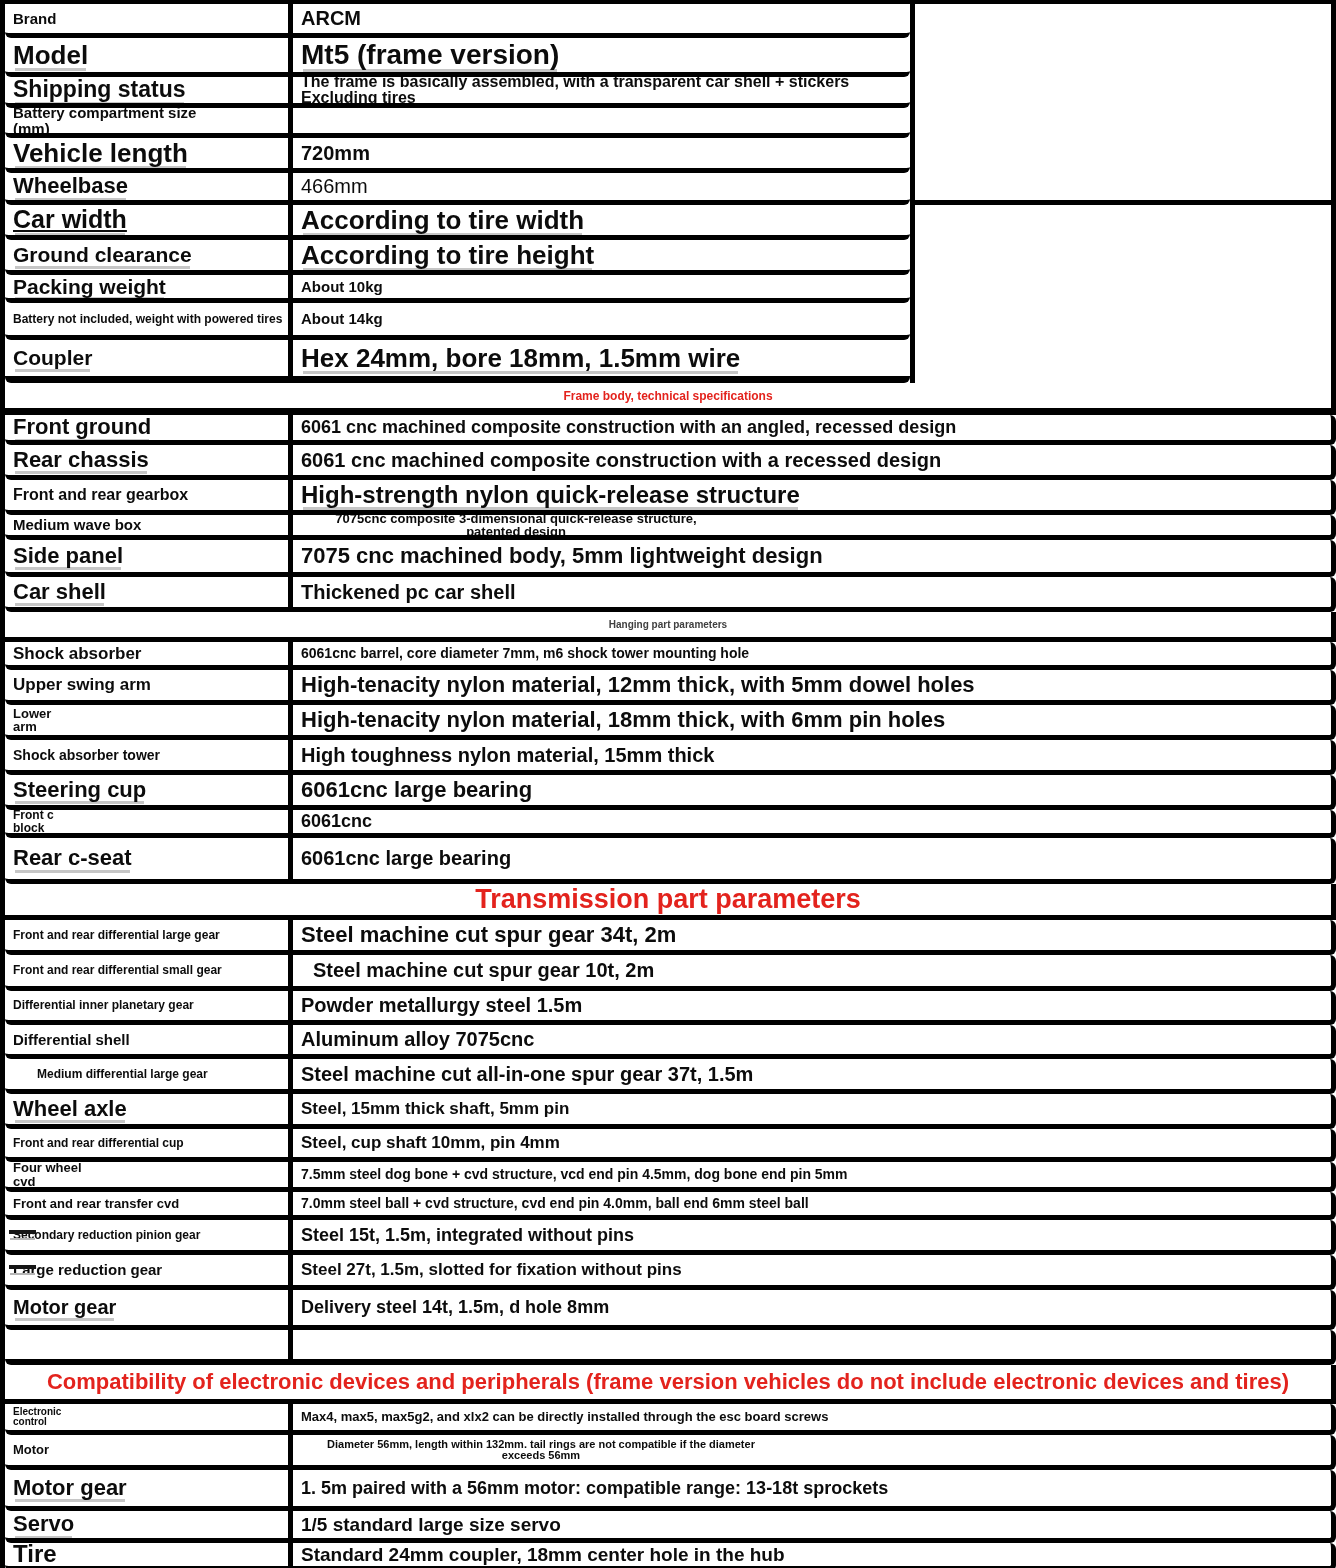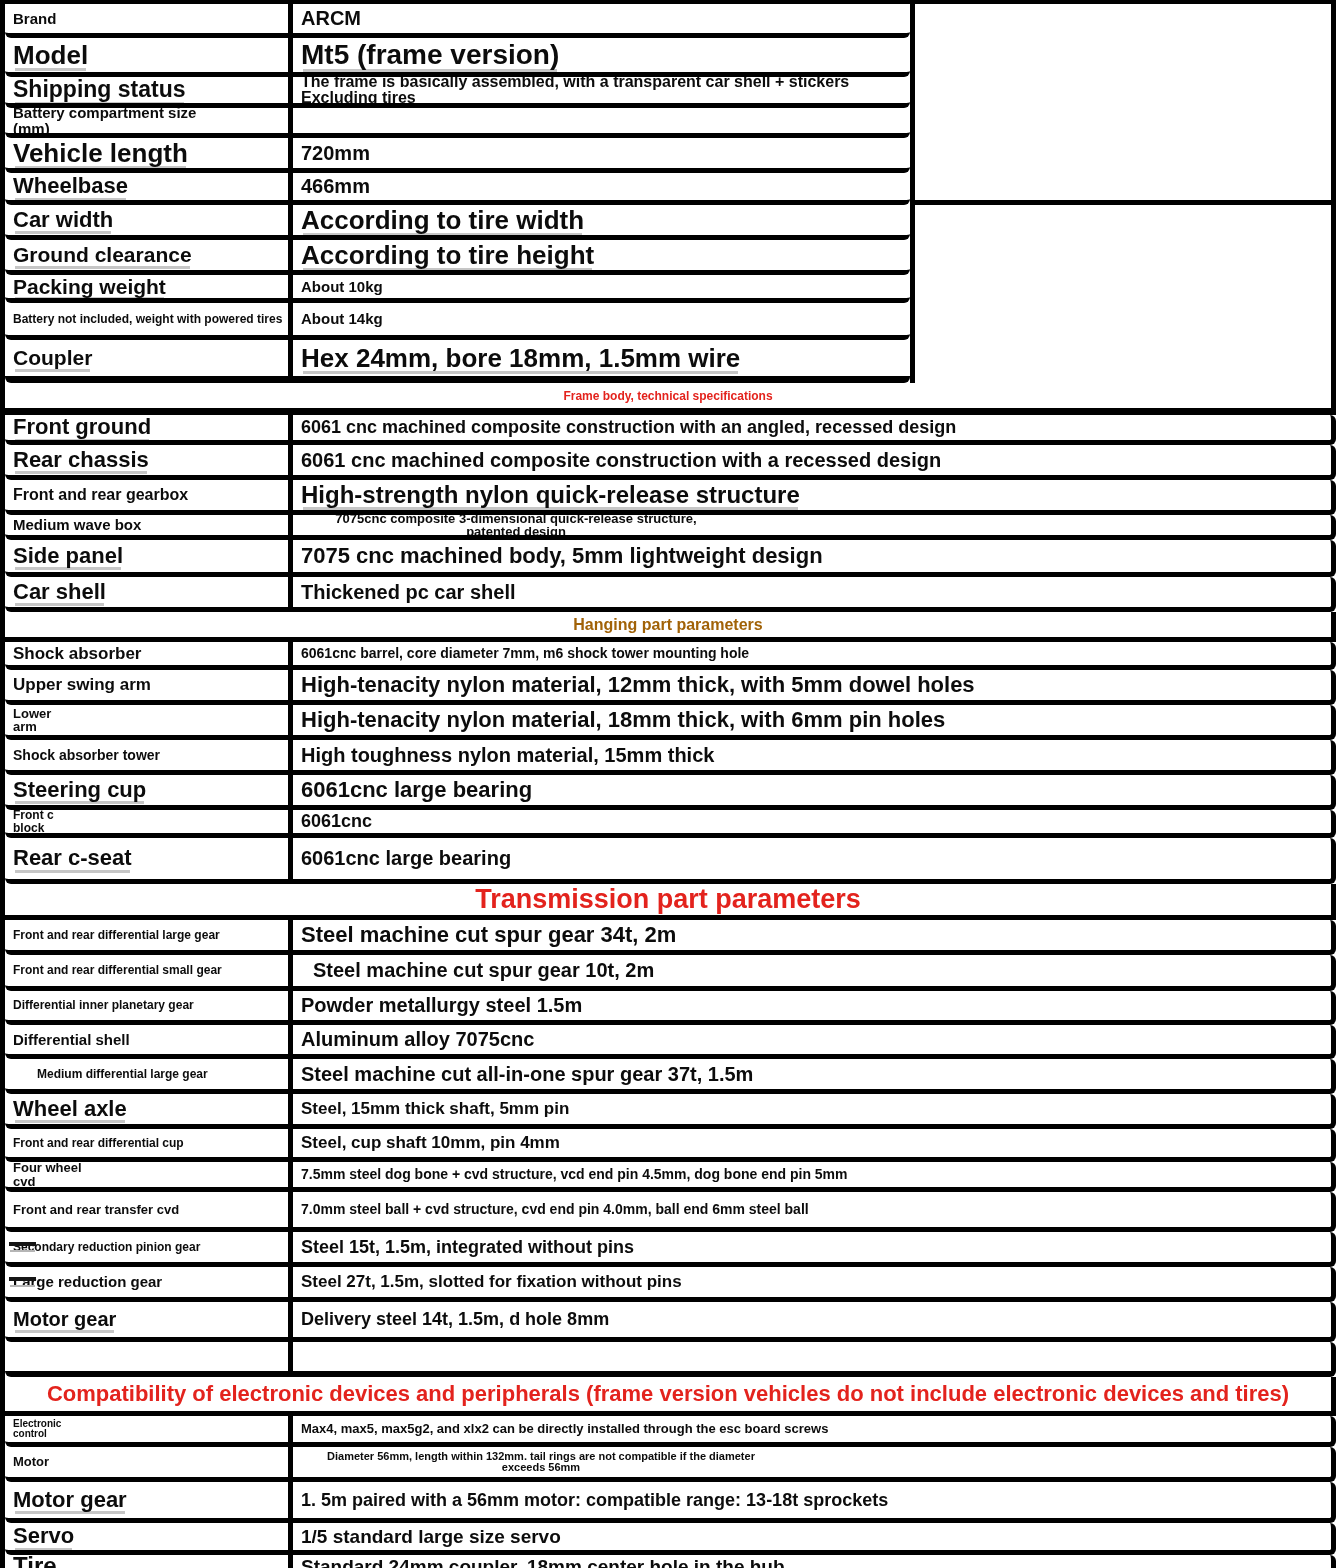--- a/index.html
+++ b/index.html
@@ -83,26 +83,26 @@
           </div>
           <div class="val">
             <span class="vt" style="font-size: 20px; font-weight: 600;">720mm</span>
           </div>
         </div>
         <div class="row" style="height: 32px;">
           <div class="lab">
             <span class="lt g" style="font-size: 22px;">Wheelbase</span>
           </div>
           <div class="val">
-            <span class="vt" style="font-size: 20px; font-weight: 700;">466mm</span>
+            <span class="vt" style="font-size: 20px; font-weight: 400;">466mm</span>
           </div>
         </div>
         <div class="row" style="height: 35px;">
           <div class="lab">
-            <span class="lt g" style="font-size: 22px;">Car width</span>
+            <span class="lt g" style="font-size: 25px; text-decoration: underline;">Car width</span>
           </div>
           <div class="val">
             <span class="vt g" style="font-size: 26px;">According to tire width</span>
           </div>
         </div>
         <div class="row" style="height: 35px;">
           <div class="lab">
             <span class="lt g" style="font-size: 21px;">Ground clearance</span>
           </div>
           <div class="val">
@@ -186,21 +186,21 @@
       </div>
       <div class="row section-row" style="height: 35px;">
         <div class="lab">
           <span class="lt g" style="font-size: 22px;">Car shell</span>
         </div>
         <div class="val">
           <span class="vt" style="font-size: 20px;">Thickened pc car shell</span>
         </div>
       </div>
       <div class="sec-header" style="height: 30px;">
-        <span class="sec-title" style="font-size: 16px; color: #a16207;">Hanging part parameters</span>
+        <span class="sec-title" style="font-size: 10px; color: #404040;">Hanging part parameters</span>
       </div>
       <div class="row section-row" style="height: 28px;">
         <div class="lab">
           <span class="lt" style="font-size: 17px;">Shock absorber</span>
         </div>
         <div class="val">
           <span class="vt" style="font-size: 14px;">6061cnc barrel, core diameter 7mm, m6 shock tower mounting hole</span>
         </div>
       </div>
       <div class="row section-row" style="height: 35px;">
@@ -314,21 +314,21 @@
       </div>
       <div class="row section-row" style="height: 30px;">
         <div class="lab">
           <span class="lt" style="font-size: 13px;">Four wheel
 cvd</span>
         </div>
         <div class="val">
           <span class="vt" style="font-size: 14px;">7.5mm steel dog bone + cvd structure, vcd end pin 4.5mm, dog bone end pin 5mm</span>
         </div>
       </div>
-      <div class="row section-row" style="height: 40px;">
+      <div class="row section-row" style="height: 28px;">
         <div class="lab">
           <span class="lt" style="font-size: 13px;">Front and rear transfer cvd</span>
         </div>
         <div class="val">
           <span class="vt" style="font-size: 14px;">7.0mm steel ball + cvd structure, cvd end pin 4.0mm, ball end 6mm steel ball</span>
         </div>
       </div>
       <div class="row section-row" style="height: 35px;">
         <div class="lab">
           <span class="mark"></span>

